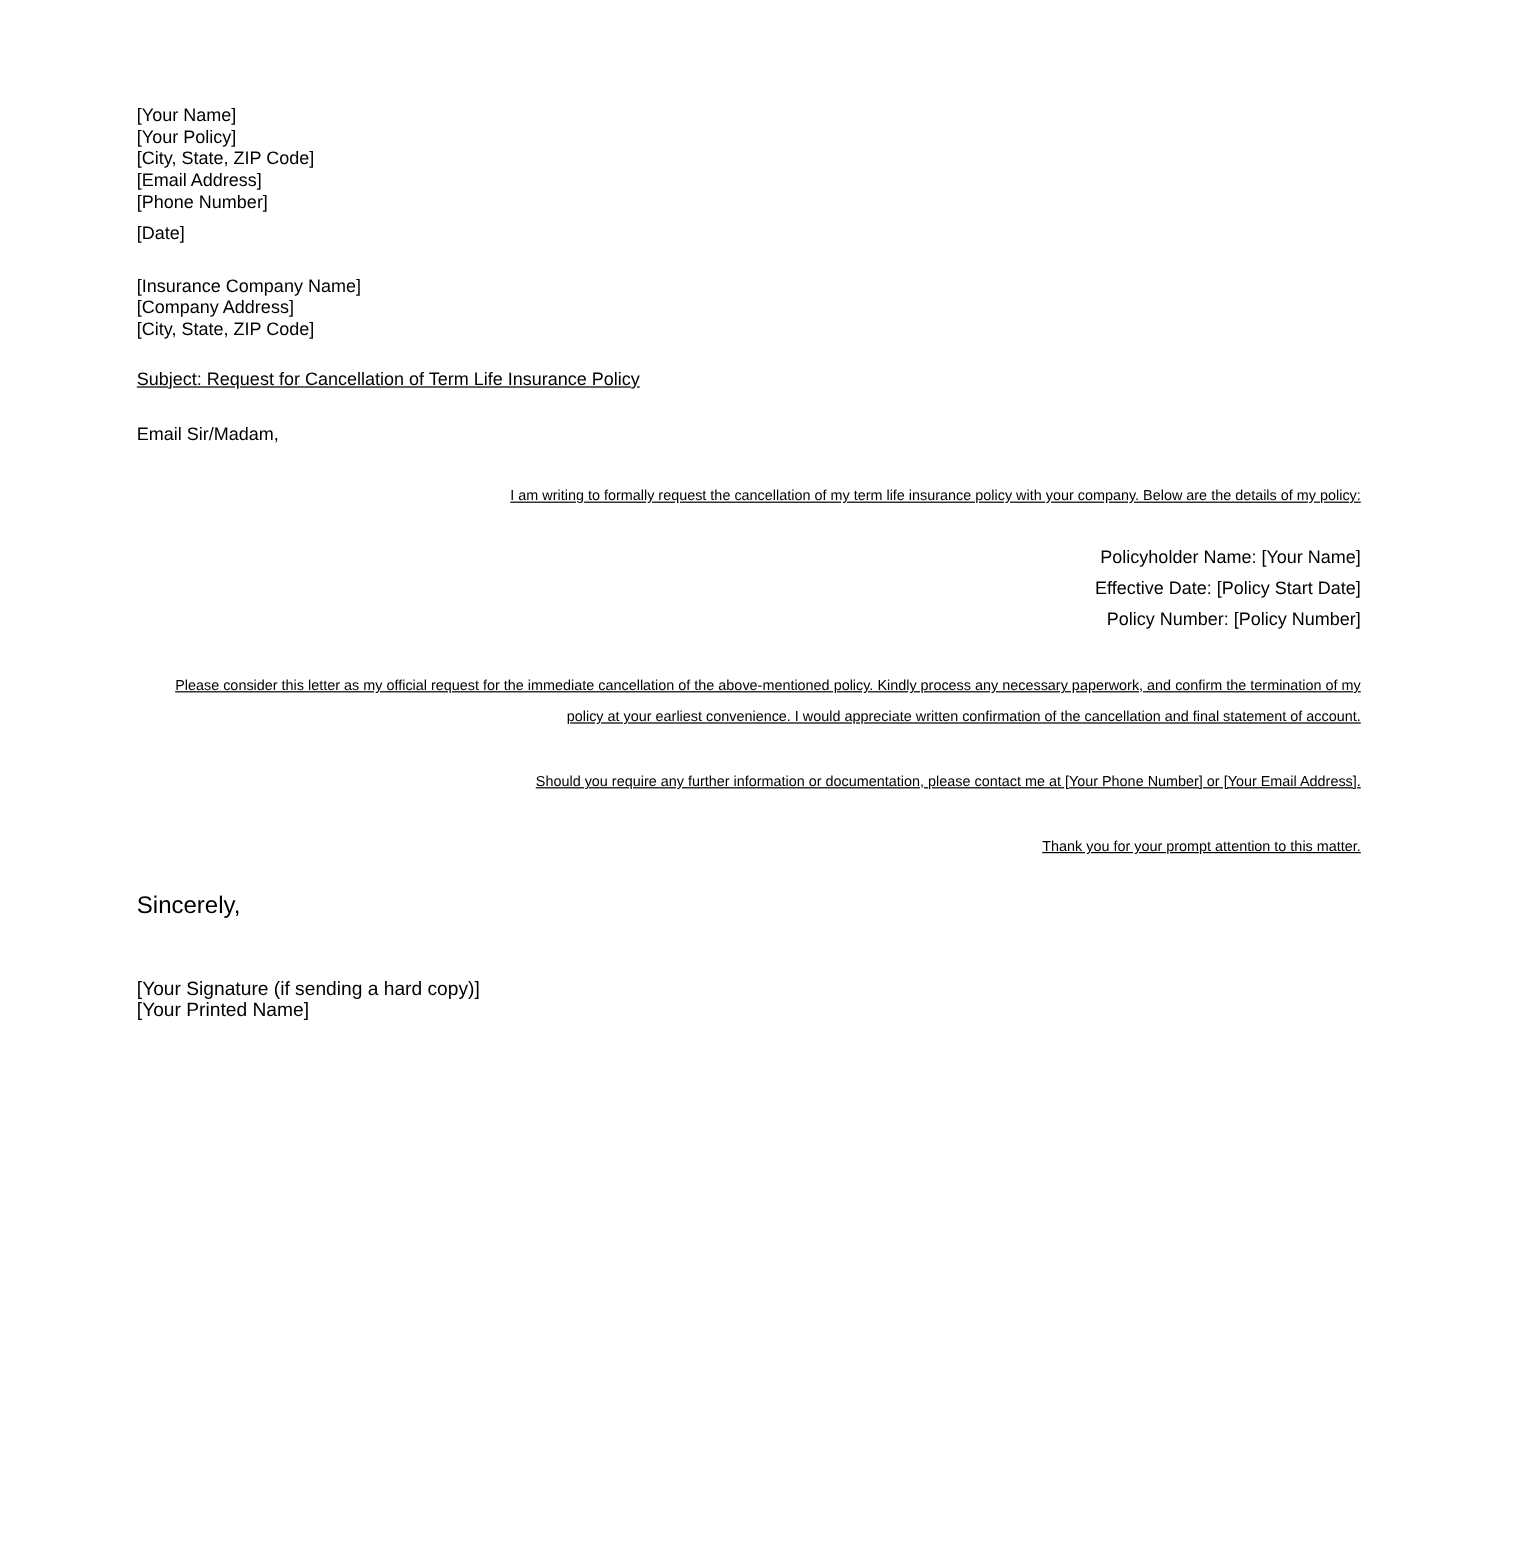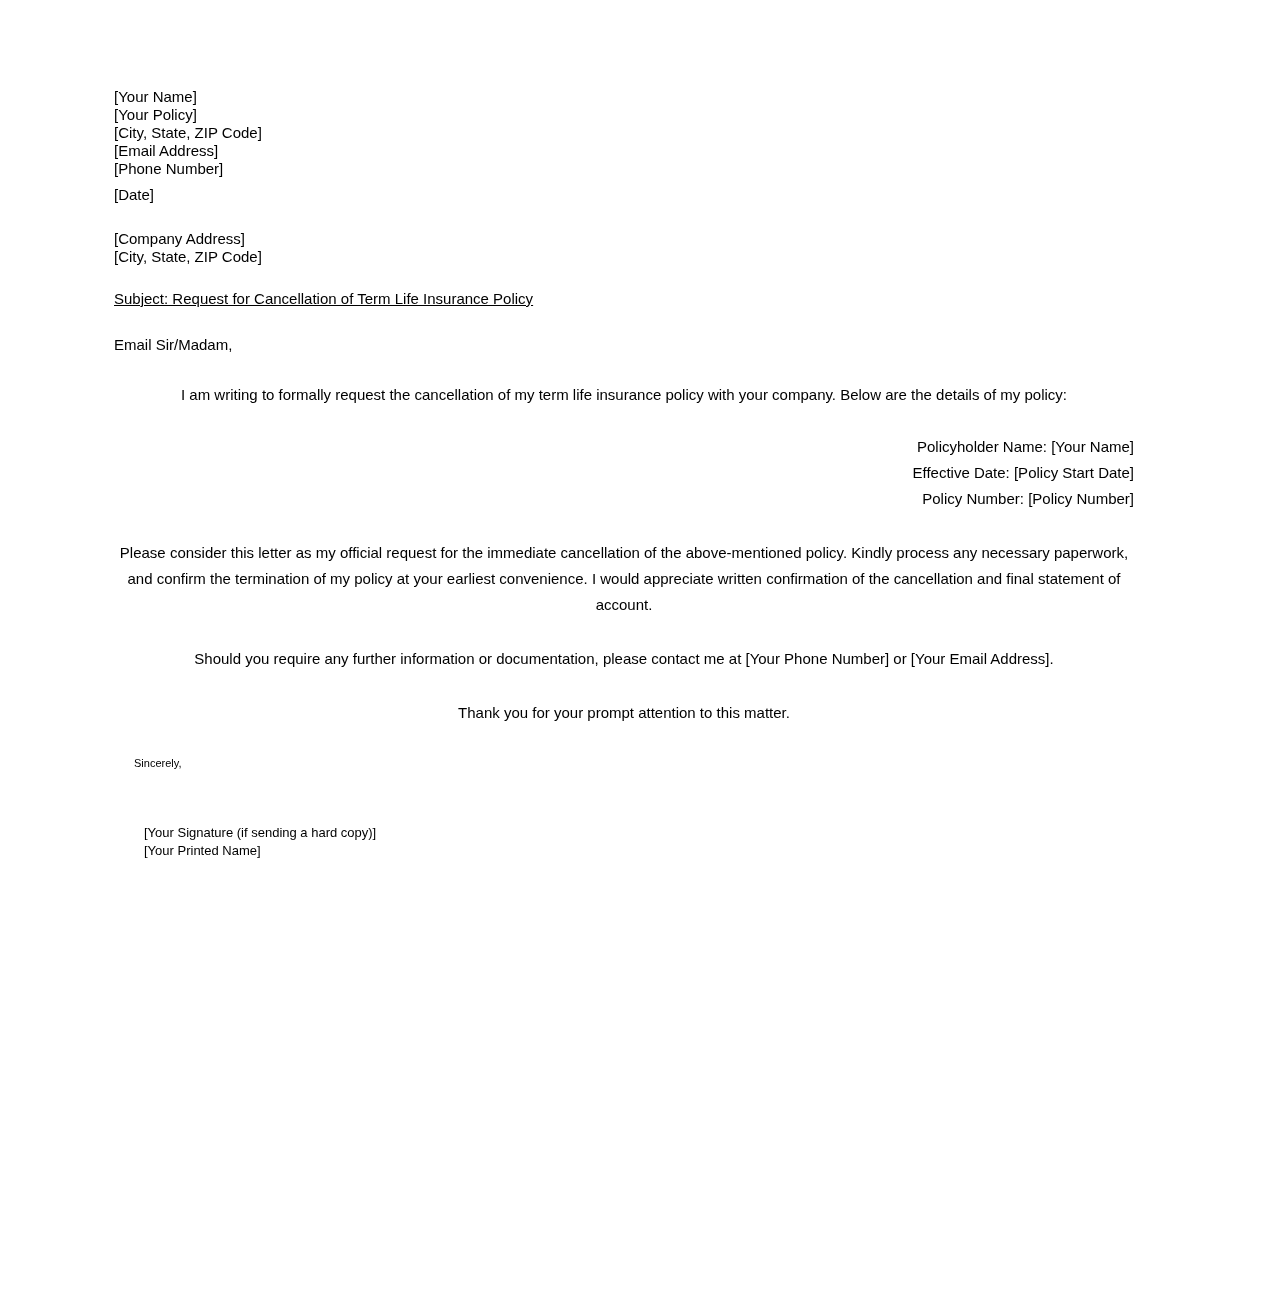--- a/index.html
+++ b/index.html
@@ -47,43 +47,42 @@
   }
   .subject-wrap { margin-top: 24px; }
 
   .salutation {
     margin-top: 28px;
     font-size: 15px;
     line-height: 18px;
   }
   .para {
     margin-top: 28px;
-    font-size: 15px;
+    font-size: 12px;
     line-height: 26px;
-    text-align: center;
+    text-align: right;
+    text-decoration: underline;
   }
   .details {
     margin-top: 26px;
     font-size: 15px;
     line-height: 26px;
     text-align: right;
   }
   .details .detail-line { white-space: pre; }
 
   .closing {
     margin-top: 28px;
-    font-size: 11px;
+    font-size: 20px;
     line-height: 18px;
-    margin-left: 20px;
   }
   .sig-block {
     margin-top: 52px;
-    font-size: 13px;
+    font-size: 16px;
     line-height: 18px;
-    margin-left: 30px;
   }
   .sig-line { white-space: pre; }
 </style>
 </head>
 <body>
 
 <div class="page">
   <div class="letter">
 
     <div class="addr-block">
@@ -96,20 +95,21 @@
 
     <div class="gap-sm"></div>
 
     <div class="addr-block">
       <div class="addr-line">[Date]</div>
     </div>
 
     <div class="gap-lg"></div>
 
     <div class="addr-block">
+      <div class="addr-line">[Insurance Company Name]</div>
       <div class="addr-line">[Company Address]</div>
       <div class="addr-line">[City, State, ZIP Code]</div>
     </div>
 
     <div class="subject-wrap">
       <span class="subject">Subject: Request for Cancellation of Term Life Insurance Policy</span>
     </div>
 
     <div class="salutation">Email Sir/Madam,</div>
 

